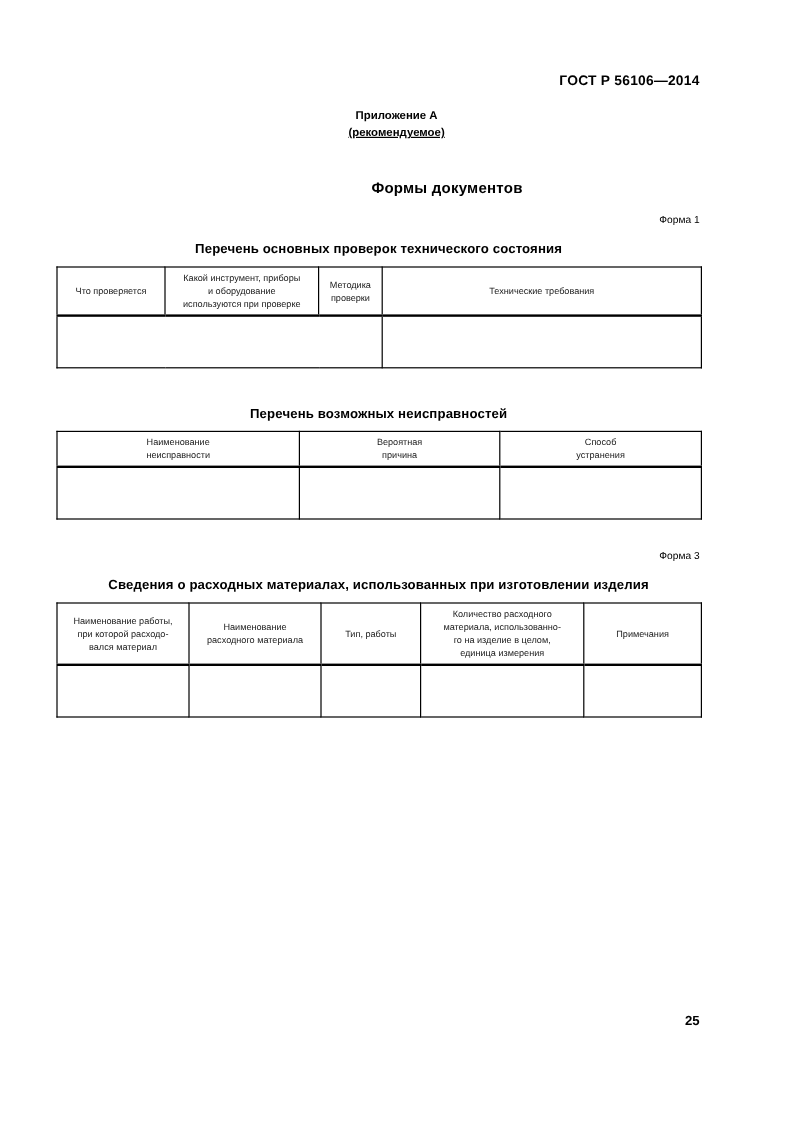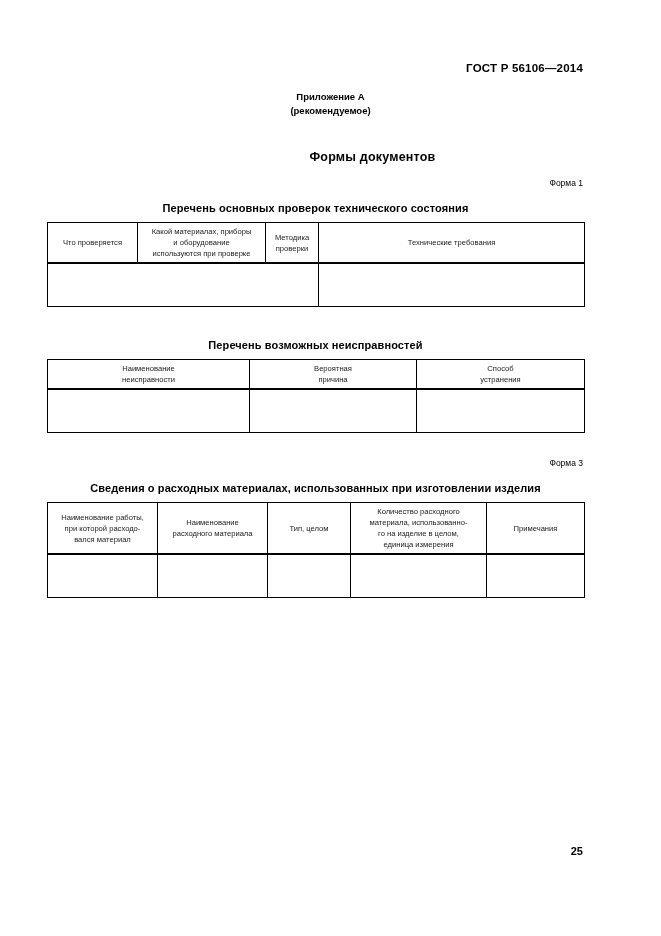--- a/index.html
+++ b/index.html
@@ -33,20 +33,21 @@
     top: 90px;
     left: 0;
     width: 661px;
     text-align: center;
     font-size: 9.5px;
     font-weight: bold;
     line-height: 14px;
   }
   .appendix .line2 {
     display: block;
+    text-decoration: underline;
   }
   .forms-title {
     position: absolute;
     top: 150px;
     left: 0;
     width: 649px;
     text-align: center;
     font-size: 12.5px;
     font-weight: bold;
     letter-spacing: 0.2px;
@@ -127,21 +128,21 @@
           <col style="width: 128px;">
           <col style="width: 53px;">
           <col style="width: 266px;">
         </colgroup>
       <tbody id="tbody-0">
           <tr class="head-row">
             <td>
               <span class="cell-text">Что проверяется</span>
             </td>
             <td>
-              <span class="cell-text">Какой материалах, приборы
+              <span class="cell-text">Какой инструмент, приборы
 и оборудование
 используются при проверке</span>
             </td>
             <td>
               <span class="cell-text">Методика
 проверки</span>
             </td>
             <td>
               <span class="cell-text">Технические требования</span>
             </td>
@@ -212,21 +213,21 @@
             <td>
               <span class="cell-text">Наименование работы,
 при которой расходо-
 вался материал</span>
             </td>
             <td>
               <span class="cell-text">Наименование
 расходного материала</span>
             </td>
             <td>
-              <span class="cell-text">Тип, целом</span>
+              <span class="cell-text">Тип, работы</span>
             </td>
             <td>
               <span class="cell-text">Количество расходного
 материала, использованно-
 го на изделие в целом,
 единица измерения</span>
             </td>
             <td>
               <span class="cell-text">Примечания</span>
             </td>

